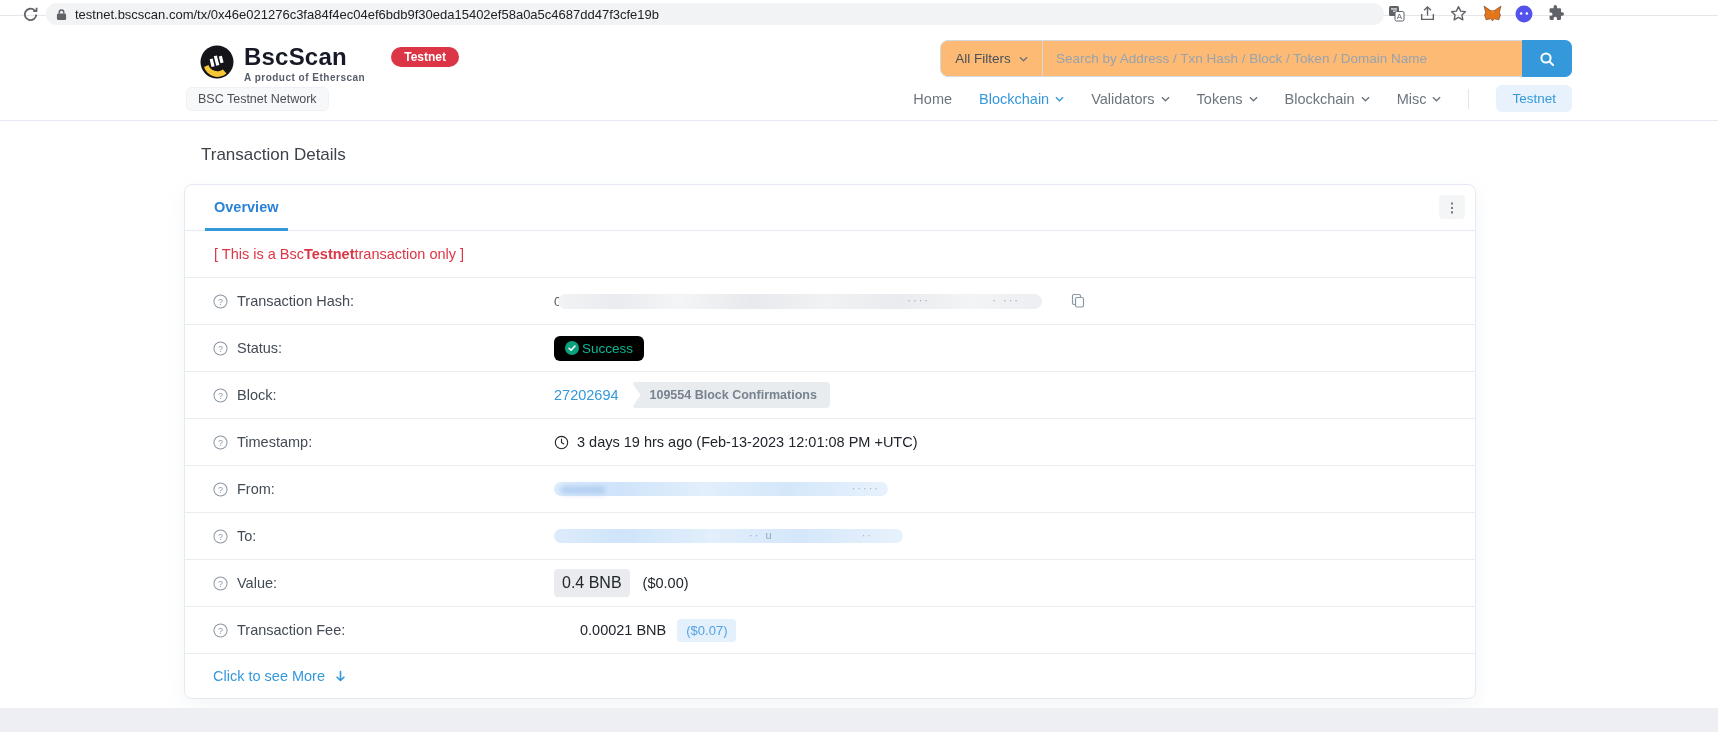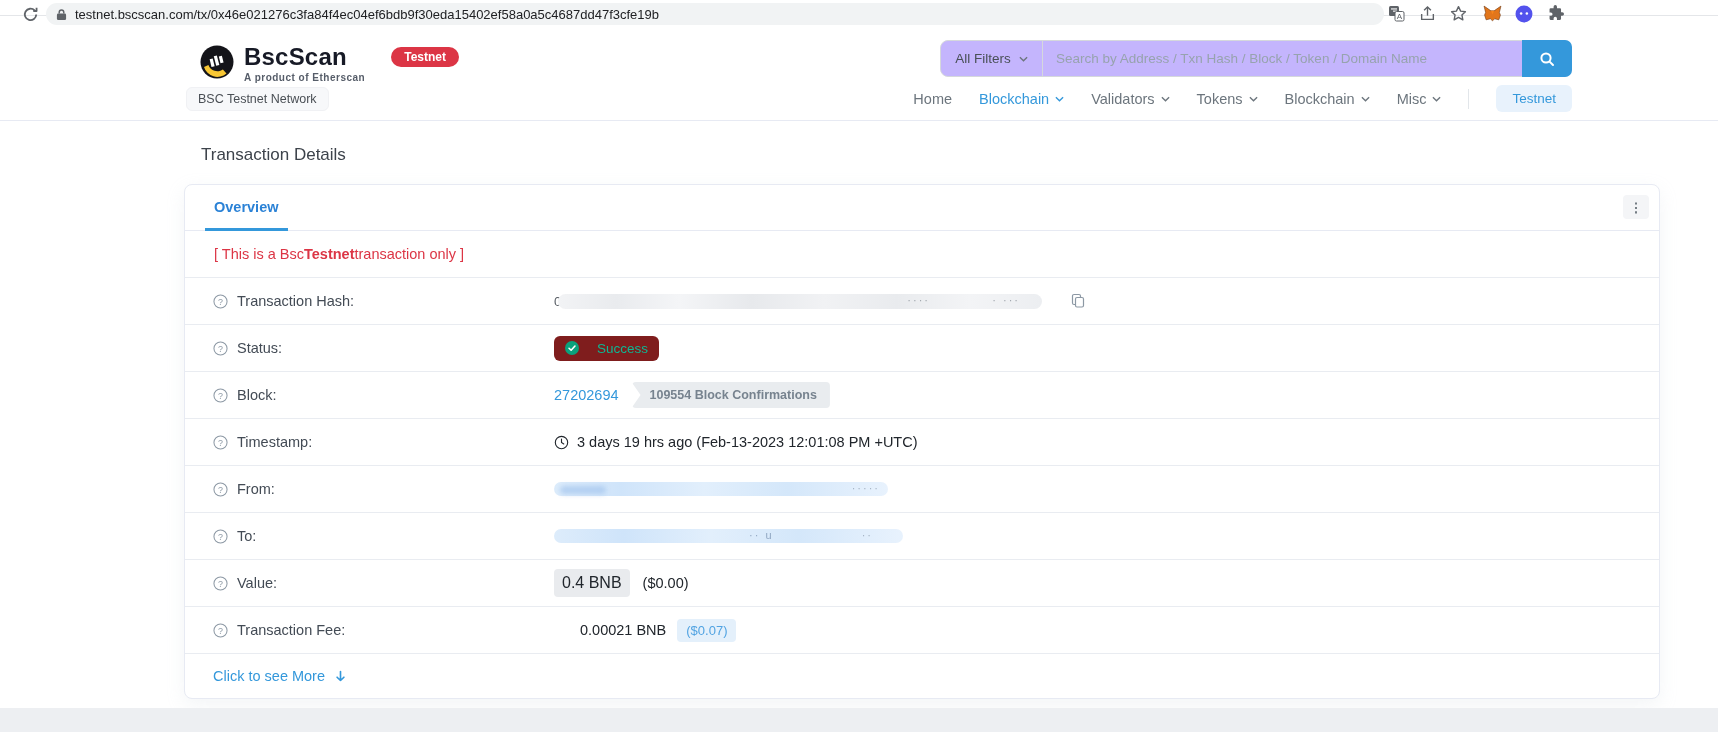--- a/index.html
+++ b/index.html
@@ -22,56 +22,56 @@
   .logo-row{position:absolute;left:200px;top:17px;display:flex;align-items:flex-start;}
   .logo-text{margin-left:10px;}
   .brand-name{font-size:24px;font-weight:700;color:#171a26;line-height:24px;letter-spacing:.2px;}
   .brand-tagline{font-size:10px;font-weight:700;color:#565d69;letter-spacing:.5px;margin-top:3px;}
   .testnet-badge{margin-left:26px;margin-top:2px;background:#dc3545;color:#fff;font-size:12px;
     font-weight:700;padding:3px 13px;border-radius:12px;line-height:14px;}
   .network-pill{position:absolute;left:186px;top:59px;background:#f7f8fa;border:1px solid #f0f1f4;
     color:#4a4f55;font-size:12.5px;padding:4px 11px;border-radius:6px;}
 
   .searchbar{position:absolute;left:940px;top:12px;width:632px;height:37px;border:1px solid #d5d8dc;
-    border-radius:8px;display:flex;align-items:stretch;background:#c4b5fd;}
+    border-radius:8px;display:flex;align-items:stretch;background:#fdba74;}
   .filter-seg{width:102px;border-right:1px solid #d5d8dc;display:flex;align-items:center;
     justify-content:center;gap:8px;color:#495057;font-size:13.5px;cursor:pointer;}
   .search-input{flex:1;border:none;outline:none;padding:0 13px;font-size:13.5px;color:#33383d;
     font-family:"Liberation Sans",sans-serif;background:transparent;}
   .search-input::placeholder{color:#97a3ae;}
   .search-btn{width:50px;background:#3498db;border:none;border-radius:0 7px 7px 0;cursor:pointer;
     display:flex;align-items:center;justify-content:center;margin:-1px -1px -1px 0;}
 
   .main-nav{position:absolute;right:146px;top:57px;display:flex;align-items:center;gap:27px;
     font-size:14.5px;color:#6c757d;}
   .nav-item{display:flex;align-items:center;gap:6px;cursor:pointer;white-space:nowrap;}
   .nav-item.active{color:#3498db;}
   .nav-divider{width:1px;height:20px;background:#e2e6ea;}
   .testnet-btn{background:#e8f2fc;color:#3498db;font-size:13.5px;padding:6px 16px;border-radius:6px;
     border:none;cursor:pointer;font-family:"Liberation Sans",sans-serif;}
 
   
   .page-title{position:absolute;left:201px;top:134px;font-size:17px;color:#3d434b;font-weight:400;}
 
-  .card{position:absolute;left:184px;top:184px;width:1476px;background:#fff;border:1px solid #e7eaf3;
+  .card{position:absolute;left:184px;top:184px;width:1292px;background:#fff;border:1px solid #e7eaf3;
     border-radius:8px;box-shadow:0 6px 18px rgba(189,197,209,.18);}
   .card-header{height:46px;border-bottom:1px solid #e7eaf3;position:relative;display:flex;}
   .tab{margin-left:20px;padding:0 9px;height:46px;display:inline-flex;align-items:center;
     color:#2b82d6;font-size:14.5px;font-weight:700;border-bottom:3px solid #3498db;cursor:pointer;}
   .kebab{position:absolute;right:10px;top:10px;width:26px;height:24px;background:#f4f5f7;
     border:none;border-radius:4px;color:#6c757d;font-size:13px;font-weight:700;cursor:pointer;
     display:flex;align-items:center;justify-content:center;line-height:1;}
 
   .row{display:flex;align-items:center;min-height:47px;border-bottom:1px solid #e9ecf1;
     padding-left:28px;font-size:14.5px;color:#21262c;}
   .row-label{width:341px;display:flex;align-items:center;gap:9px;color:#434b55;flex-shrink:0;}
   .notice{color:#dc3545;padding-left:29px;}
   .notice b{font-weight:700;}
 
-  .status-badge{display:inline-flex;align-items:center;gap:18px;background:#7f1d1d;color:#0db793;
+  .status-badge{display:inline-flex;align-items:center;gap:3px;background:#000000;color:#0db793;
     font-size:13.5px;font-weight:500;padding:5px 11px;border-radius:6px;}
   .block-link{color:#3498db;text-decoration:none;margin-right:13px;cursor:pointer;}
   .conf-badge{background:#e9ecef;color:#77838f;font-size:12.5px;font-weight:600;
     padding:6px 13px 6px 18px;border-radius:4px;
     clip-path:polygon(0 0,100% 0,100% 100%,0 100%,9px 50%);}
   .ts-wrap{display:flex;align-items:center;gap:8px;}
 
   .redact{position:relative;}
   .redact .bar{position:absolute;border-radius:8px;}
   .redact.hash{width:506px;height:17px;}

